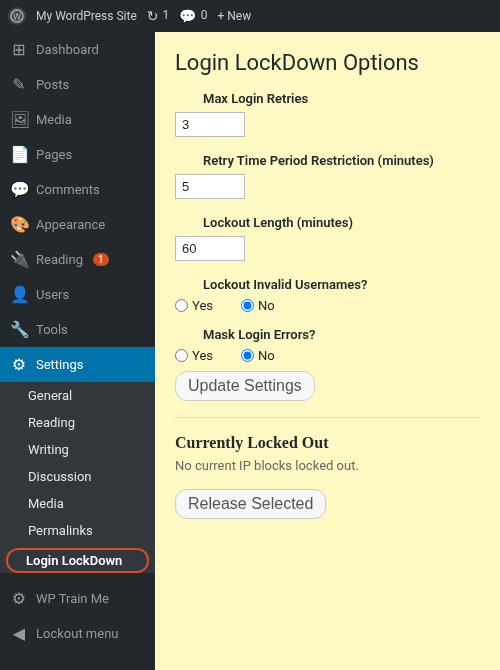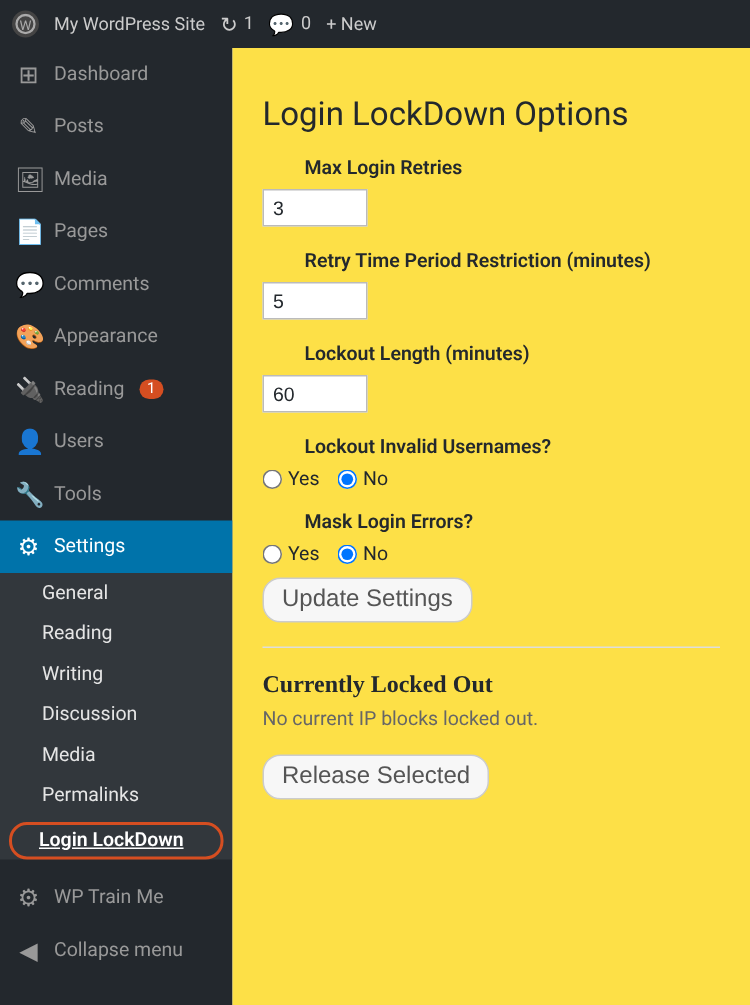--- a/index.html
+++ b/index.html
@@ -86,22 +86,22 @@
       border: 2px solid #d54e21;
       border-radius: 12px;
       padding: 3px 8px 3px 24px;
       margin: 2px 6px;
       font-weight: 600;
     }
 
     
     .content {
       flex: 1;
-      background: #fde047;
-      padding: 32px 20px;
+      background: #fef9c3;
+      padding: 18px 20px;
       overflow-y: auto;
     }
     .page-title {
       font-size: 22px;
       font-weight: 400;
       color: #23282d;
       margin-bottom: 16px;
     }
     .section-label {
       font-size: 13px;
@@ -117,21 +117,21 @@
       padding: 4px 6px;
       font-size: 13px;
       width: 70px;
       background: #fff;
       color: #23282d;
       margin-bottom: 2px;
     }
     .radio-group {
       display: flex;
       align-items: center;
-      gap: 12px;
+      gap: 28px;
       margin-bottom: 2px;
     }
     .radio-option {
       display: flex;
       align-items: center;
       gap: 4px;
       color: #23282d;
     }
     .radio-option input[type="radio"] { margin: 0; }
     .btn {
@@ -245,32 +245,32 @@
       </div>
       <div class="sidebar-sub-item">
         <span>Discussion</span>
       </div>
       <div class="sidebar-sub-item">
         <span>Media</span>
       </div>
       <div class="sidebar-sub-item">
         <span>Permalinks</span>
       </div>
-      <div class="sidebar-sub-item highlighted" style="color:#fff; border: 2px solid #d54e21; border-radius: 12px; margin: 4px 6px; padding: 3px 6px 3px 18px; display:block;text-decoration:underline;">
+      <div class="sidebar-sub-item highlighted" style="color:#fff; border: 2px solid #d54e21; border-radius: 12px; margin: 4px 6px; padding: 3px 6px 3px 18px; display:block;">
         <span>Login LockDown</span>
       </div>
     </div>
 
     <div class="sidebar-item" style="margin-top:8px;">
       <span class="sidebar-icon">⚙</span>
       <span>WP Train Me</span>
     </div>
     <div class="sidebar-item">
       <span class="sidebar-icon">◀</span>
-      <span>Collapse menu</span>
+      <span>Lockout menu</span>
     </div>
   </div>
 
   <div class="content">
     <h1 class="page-title">Login LockDown Options</h1>
 
     <div class="section-label">Max Login Retries</div>
     <input class="text-input" type="text" value="3" style="">
 
     <div class="section-label">Retry Time Period Restriction (minutes)</div>

